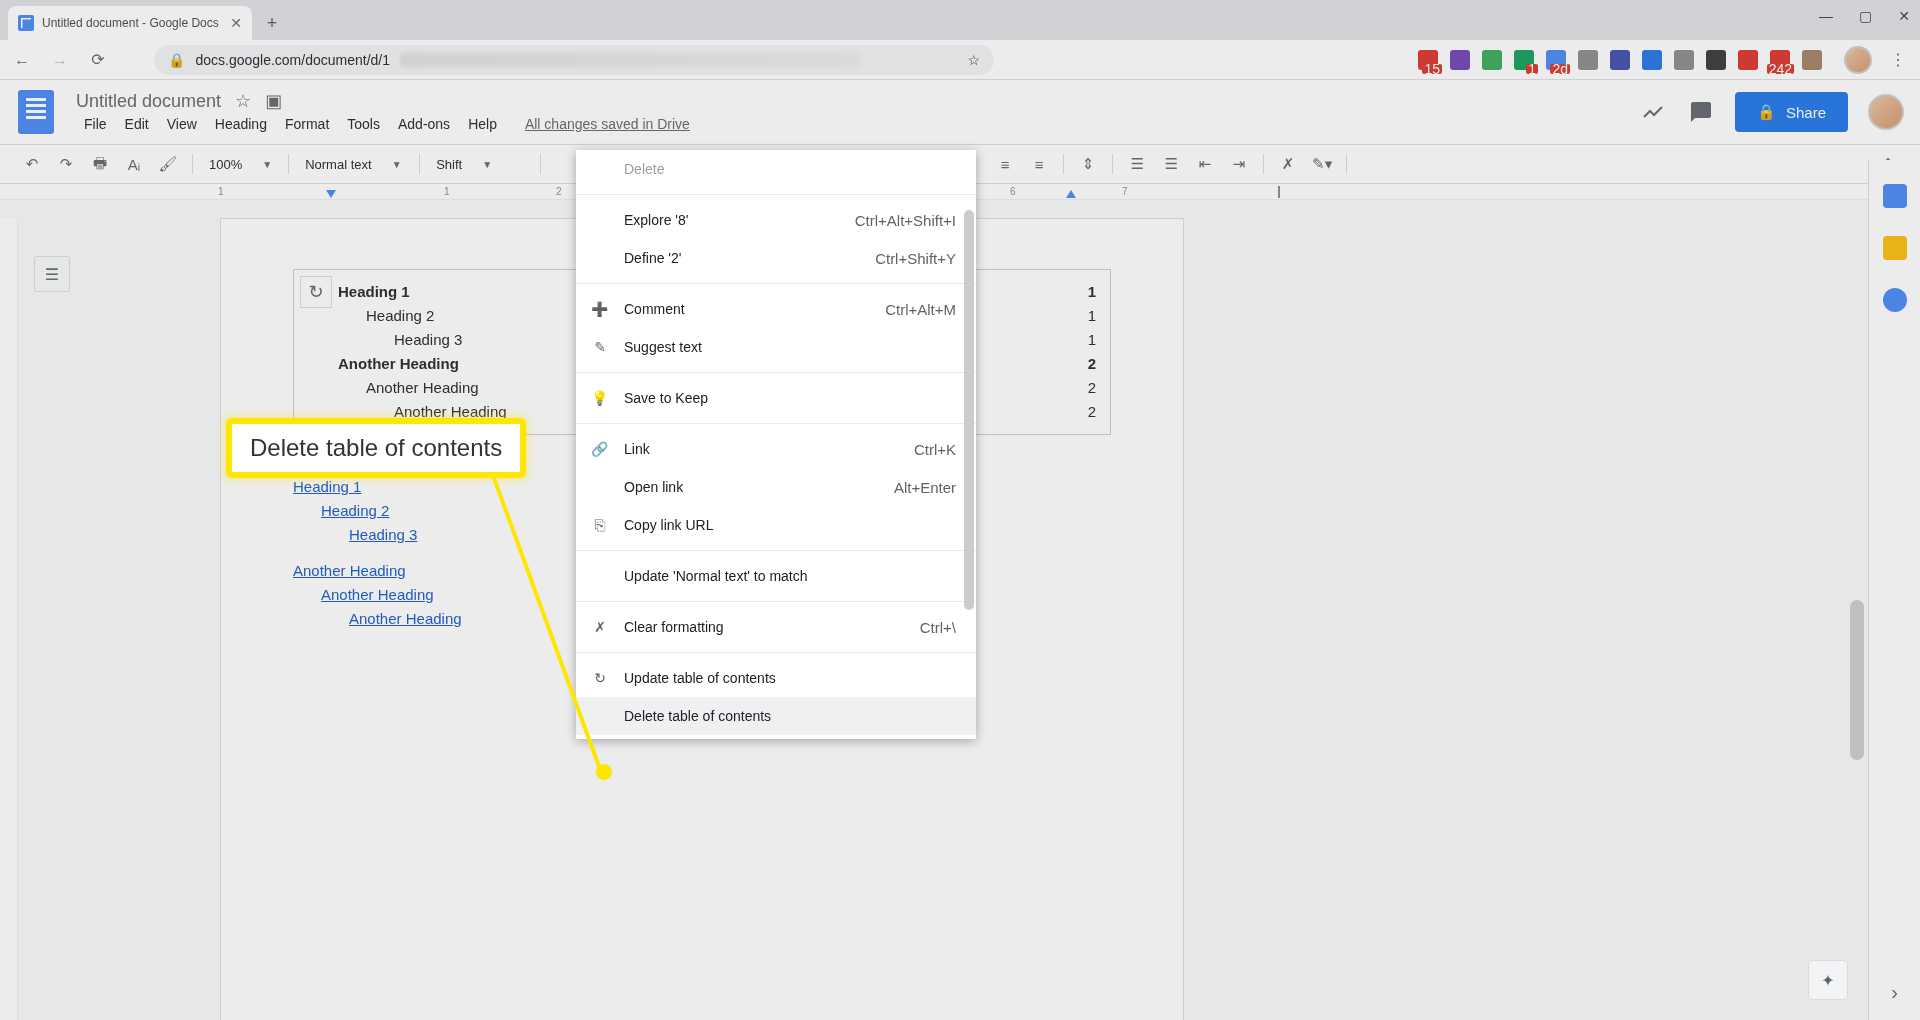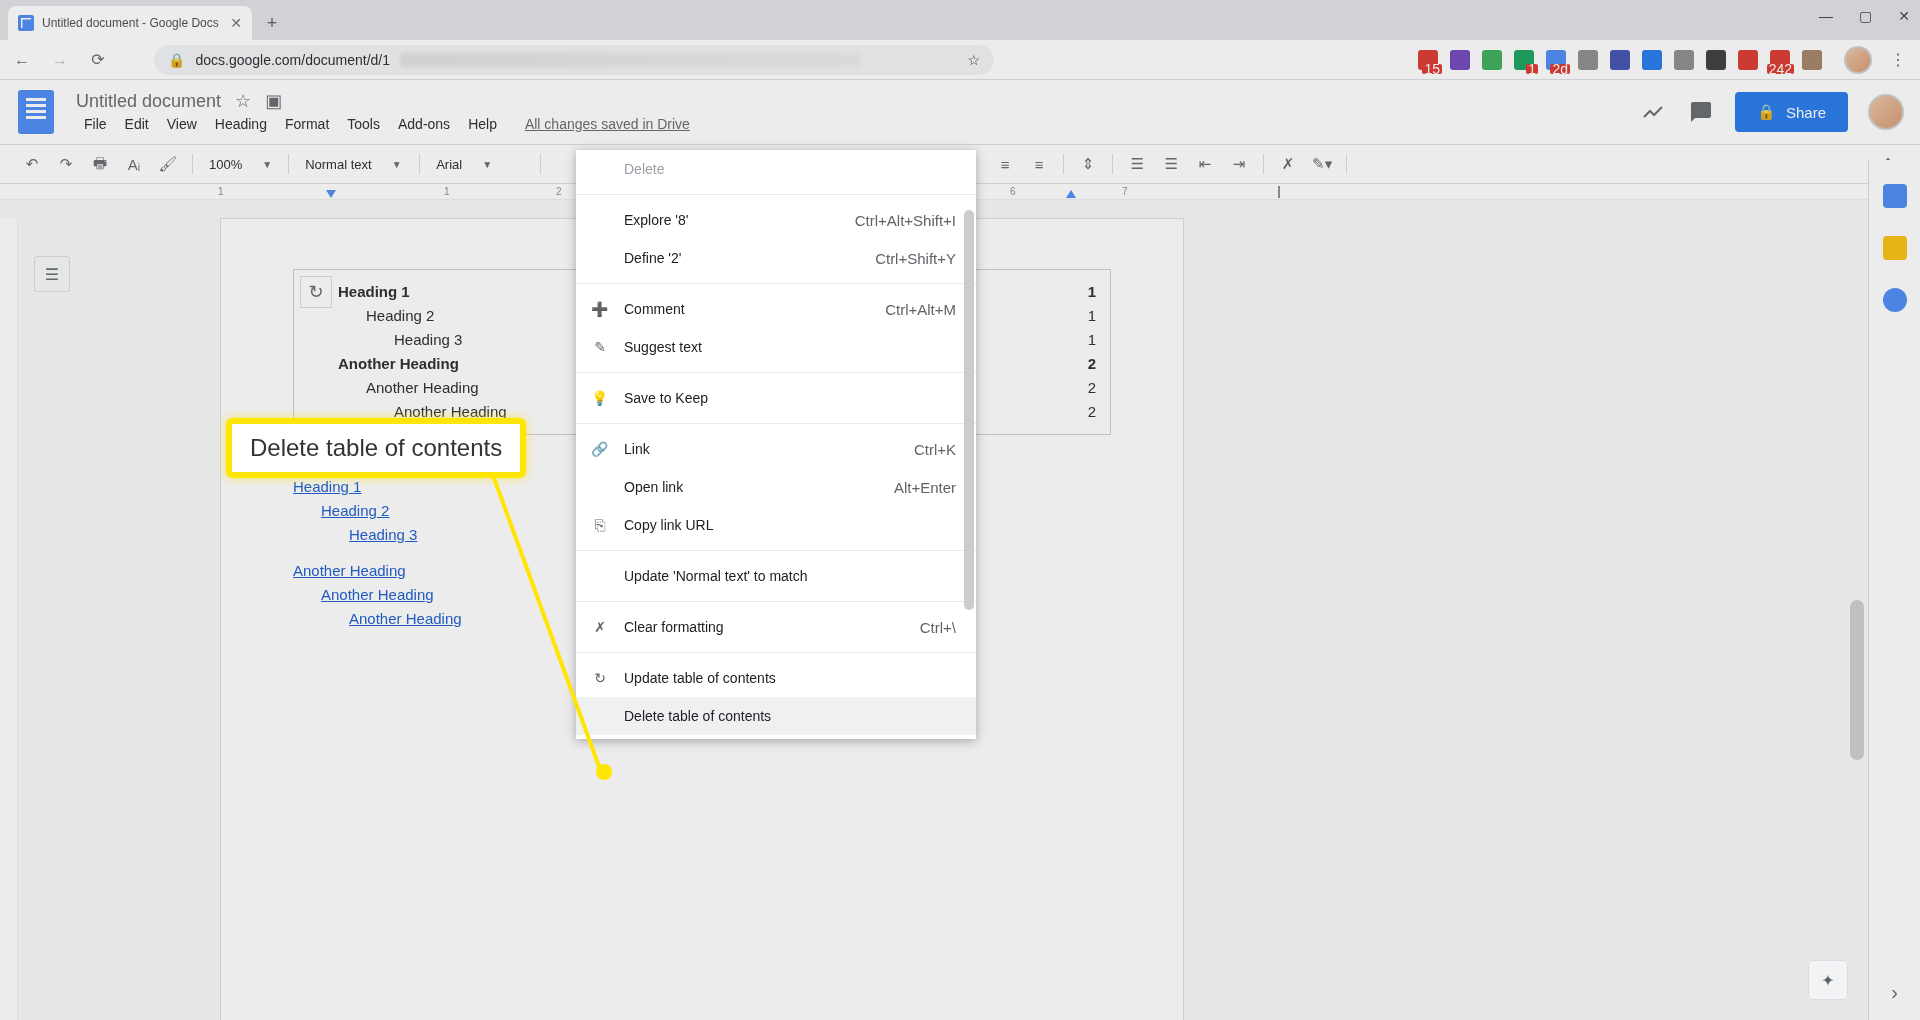--- a/index.html
+++ b/index.html
@@ -212,21 +212,21 @@
       <span>100%</span>
       <span class="arrow">▼</span>
     </div>
   <div class="tb-sep"></div>
   <div class="tb-select" style="width:110px">
       <span>Normal text</span>
       <span class="arrow">▼</span>
     </div>
   <div class="tb-sep"></div>
   <div class="tb-select" style="width:100px">
-      <span>Arial</span>
+      <span>Shift</span>
       <span class="arrow">▼</span>
     </div>
   <div class="tb-sep"></div>
   <div style="width:400px"></div>
   <div class="tb-btn">≡</div>
   <div class="tb-btn">≡</div>
   <div class="tb-btn">≡</div>
   <div class="tb-sep"></div>
   <div class="tb-btn">⇕</div>
   <div class="tb-sep"></div>

